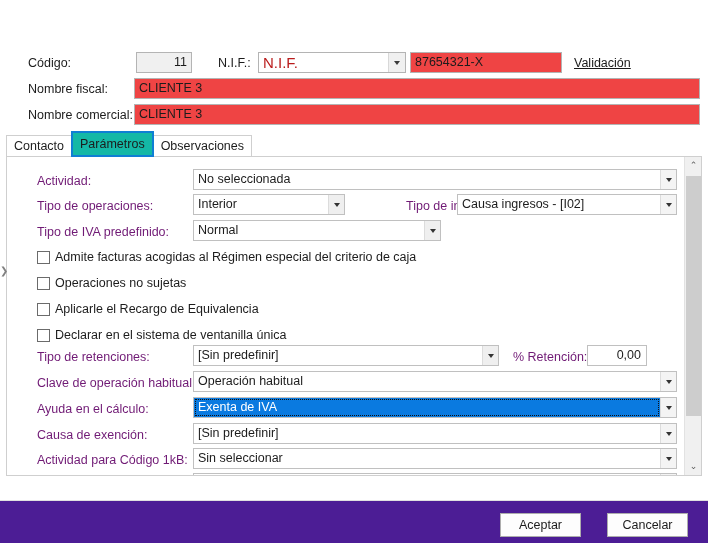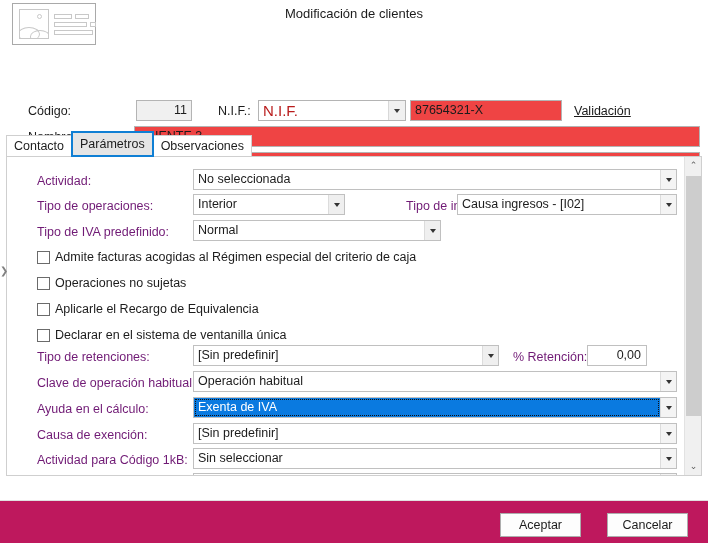--- a/index.html
+++ b/index.html
@@ -83,21 +83,21 @@
 
   
   .tabstrip { position: absolute; left: 6px; top: 133px; height: 24px; display: flex; align-items: flex-end; }
   .tab {
     height: 22px; line-height: 21px; padding: 0 7px; font-size: 12.5px;
     background: #fff; color: #1c1c1c; border: 1px solid #cfcfcf; border-bottom: none;
     margin-right: -1px; white-space: nowrap;
   }
   .tab.sel {
     border: 2px solid #0f7fd4; height: 26px; line-height: 23px;
-    background: #e5e5e5; position: relative; z-index: 3; font-weight: normal;
+    background: #14b8a6; position: relative; z-index: 3; font-weight: normal;
   }
 
   
   .panel {
     position: absolute; left: 6px; top: 156px; width: 696px; height: 320px;
     border: 1px solid #cfcfcf; background: #fff; overflow: hidden;
   }
   .panel-inner { position: absolute; left: 0; top: 0; width: 678px; height: 318px; }
 
   .flabel { position: absolute; font-size: 12.5px; color: #701a75; white-space: nowrap; }
@@ -151,59 +151,36 @@
 
   
   .edge-expander {
     position: absolute; left: 0; top: 262px; width: 8px; height: 16px;
     display: flex; align-items: center; color: #808080; font-size: 10px;
   }
 
   
   .bottombar {
     position: absolute; left: 0; bottom: 0; width: 708px; height: 43px;
-    background: #be185d; border-top: 1px solid #e0e0e0;
+    background: #4c1d95; border-top: 1px solid #e0e0e0;
   }
   .btn {
     position: absolute; top: 12px; height: 24px; width: 81px;
     background: #fdfdfd; border: 1px solid #adadad; font-size: 12.5px;
     color: #1c1c1c; font-family: "Liberation Sans", sans-serif; cursor: pointer;
     display: flex; align-items: center; justify-content: center;
   }
   .btn-ok { right: 127px; }
   .btn-cancel { right: 20px; }
 </style>
 </head>
 <body>
 
 <div id="app">
 
-  <div class="header">
-    <div class="app-icon">
-      <div class="icon-pic">
-        <div class="dot"></div>
-          <div class="hill"></div>
-          <div class="hill2"></div>
-      </div>
-      <div class="icon-lines">
-        <div class="row">
-            <div class="bar bar-a"></div>
-            <div class="bar bar-b"></div>
-          </div>
-        <div class="row">
-            <div class="bar bar-wide"></div>
-            <div class="bar bar-sq"></div>
-          </div>
-        <div class="row">
-            <div class="bar bar-full"></div>
-          </div>
-      </div>
-    </div>
-    <div class="win-title">Modificación de clientes</div>
-  </div>
 
   <div class="topform">
     <div class="lbl" style="left:28px; top:56px;">Código:</div>
     <div class="tfield readonly" style="left:136px; top:52px; width:56px;">11</div>
 
     <div class="lbl" style="left:218px; top:56px;">N.I.F.:</div>
     <div class="combo" style="left:258px; top:52px; width:148px;">
       <div class="val">N.I.F.</div>
       <div class="arrow"></div>
     </div>

